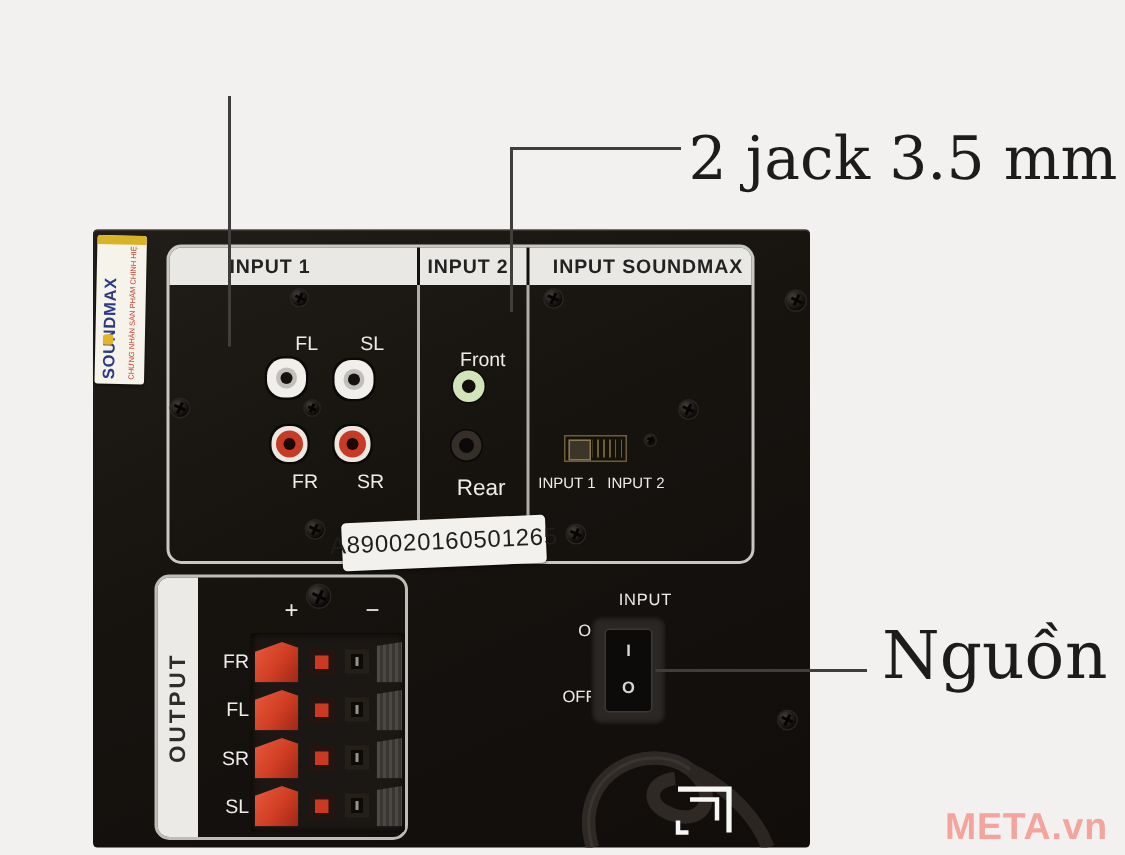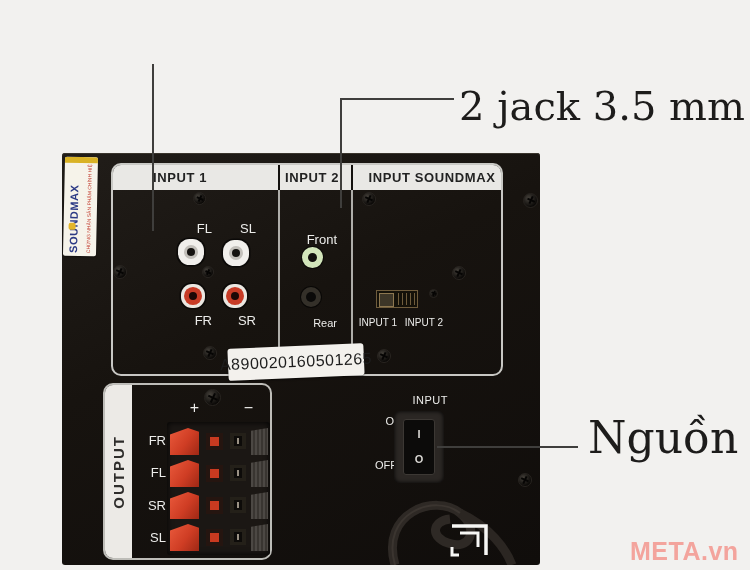--- a/index.html
+++ b/index.html
@@ -132,21 +132,21 @@
       <div class="rca-red" style="left:118px;top:127px;"></div>
       <div class="wlabel" style="left:59px;top:148px;width:40px;font-size:13px;">FR</div>
       <div class="wlabel" style="left:103px;top:148px;width:40px;font-size:13px;">SR</div>
       <i class="screw" style="left:80px;top:27px;width:13px;height:13px;"></i>
       <i class="screw" style="left:0px;top:100px;width:14px;height:14px;"></i>
       <i class="screw" style="left:89px;top:101px;width:12px;height:12px;"></i>
 
       <div class="wlabel" style="left:174px;top:67px;width:50px;font-size:13px;">Front</div>
       <div class="jack-green" style="left:195px;top:88px;"></div>
       <div class="jack-black" style="left:193px;top:127px;"></div>
-      <div class="wlabel" style="left:174px;top:152px;width:50px;font-size:11px;">Rear</div>
+      <div class="wlabel" style="left:174px;top:152px;width:50px;font-size:15px;">Rear</div>
 
       <i class="screw" style="left:249px;top:27px;width:14px;height:14px;"></i>
       <i class="screw" style="left:339px;top:101px;width:14px;height:14px;"></i>
       <i class="screw" style="left:316px;top:124px;width:9px;height:9px;"></i>
       <div class="sel-switch">
         <div class="sel-knob"></div>
         <div class="sel-ridges"></div>
       </div>
       <div class="wlabel" style="left:232px;top:152px;width:52px;font-size:10px;">INPUT 1</div>
       <div class="wlabel" style="left:278px;top:152px;width:52px;font-size:10px;">INPUT 2</div>

